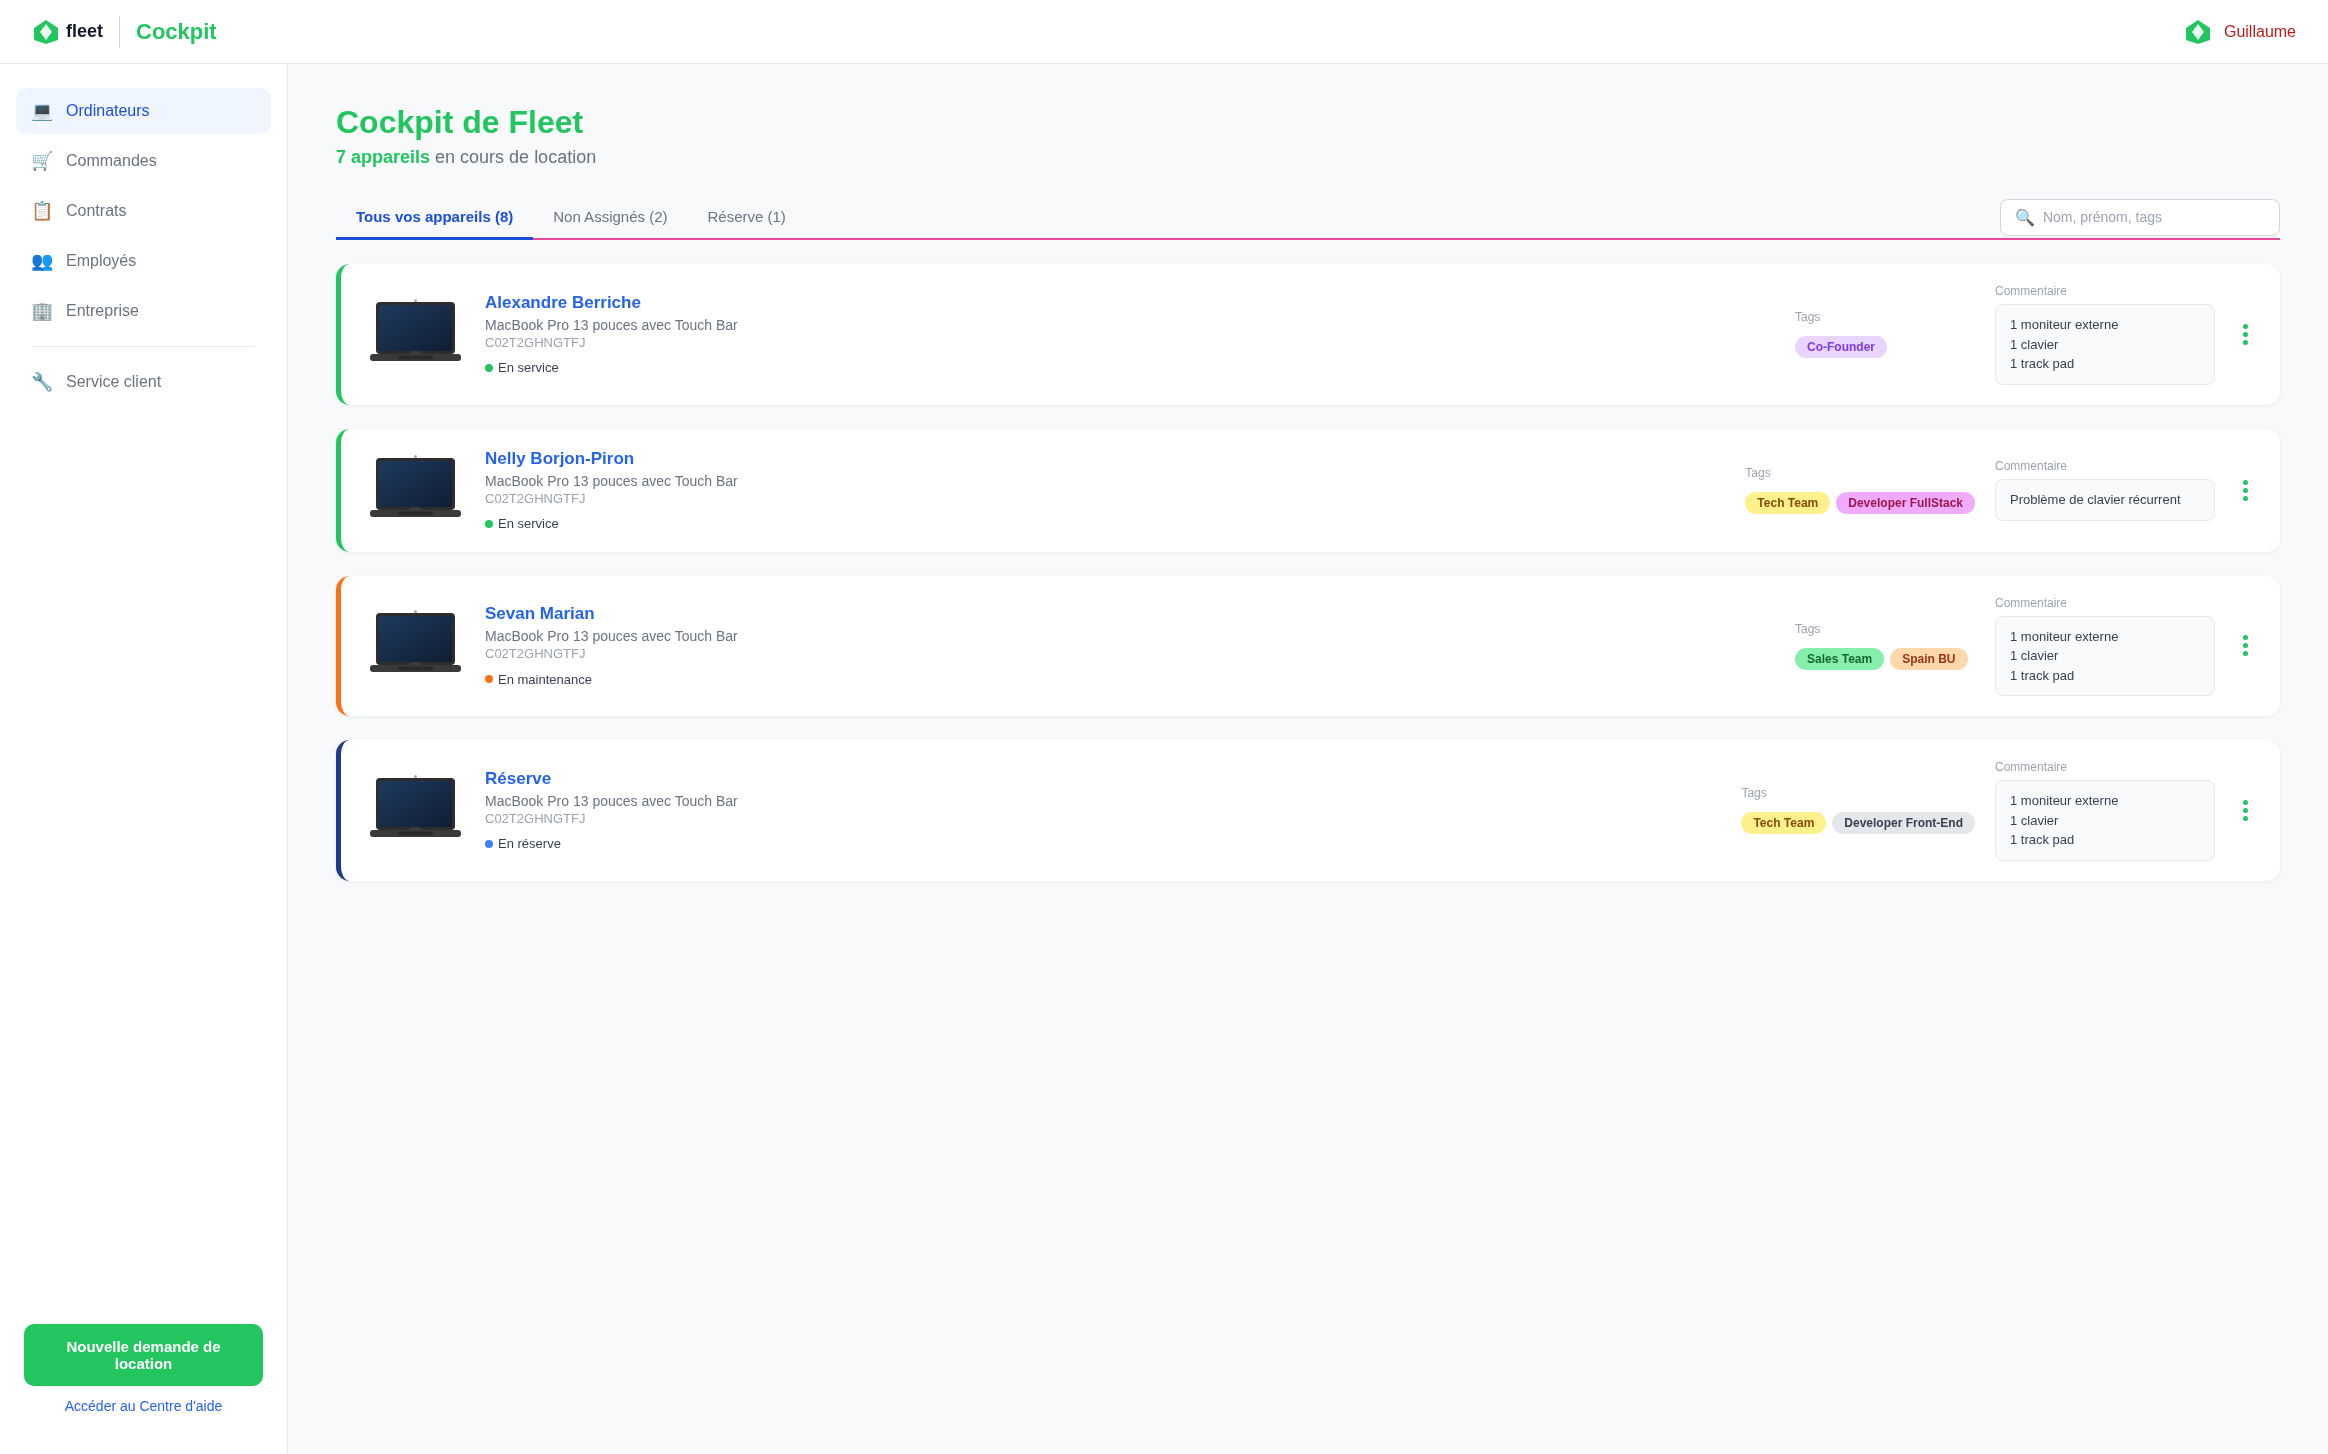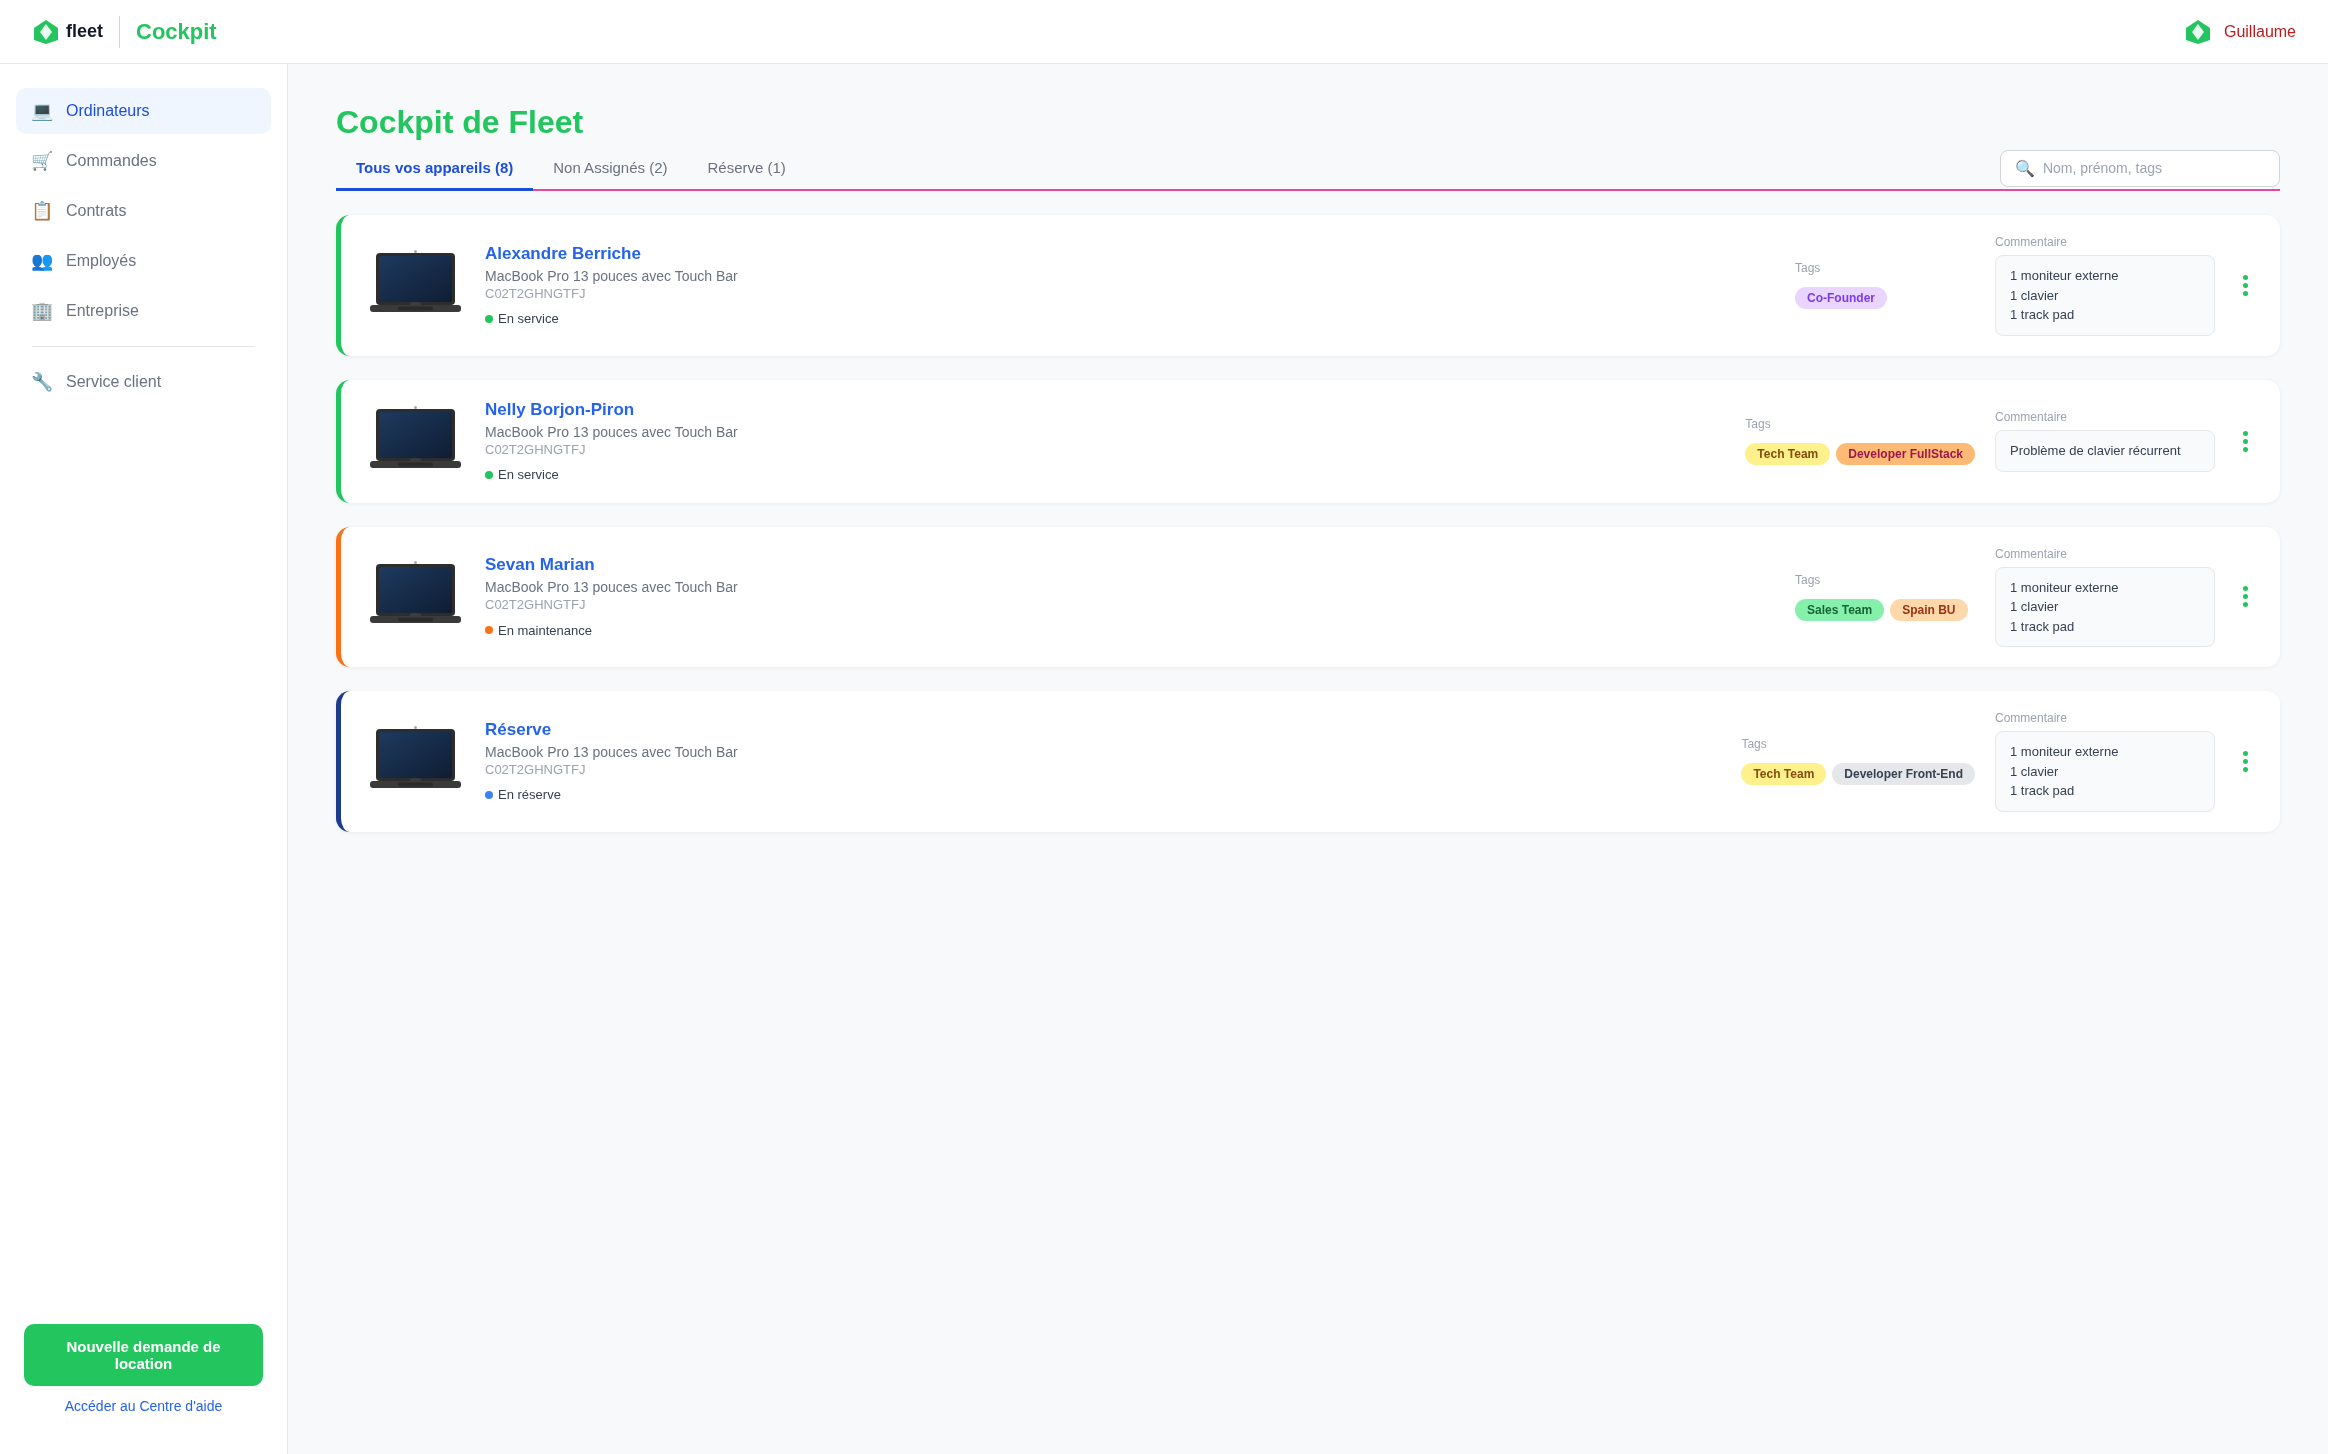--- a/index.html
+++ b/index.html
@@ -141,21 +141,21 @@
     .tags-label { font-size: 12px; color: #9ca3af; font-weight: 500; margin-bottom: 4px; }
     .tags-list { display: flex; flex-wrap: wrap; gap: 6px; }
     .tag {
       padding: 4px 12px;
       border-radius: 20px;
       font-size: 12px;
       font-weight: 600;
     }
     .tag-purple { background: #e9d5ff; color: #7c3aed; }
     .tag-yellow { background: #fef08a; color: #854d0e; }
-    .tag-pink { background: #fdba74; color: #9d174d; }
+    .tag-pink { background: #f0abfc; color: #9d174d; }
     .tag-green-light { background: #86efac; color: #166534; }
     .tag-salmon { background: #fed7aa; color: #9a3412; }
     .tag-gray { background: #e5e7eb; color: #374151; }
 
     .device-comment { min-width: 220px; max-width: 260px; }
     .comment-label { font-size: 12px; color: #9ca3af; font-weight: 500; margin-bottom: 6px; }
     .comment-box {
       background: #f9fafb;
       border: 1px solid #e5e7eb;
       border-radius: 8px;
@@ -243,20 +243,23 @@
     <div class="sidebar-bottom">
       <button class="btn-new-request">Nouvelle demande de location</button>
       <a class="help-link">Accéder au Centre d'aide</a>
     </div>
   </aside>
 
   <main class="main-content">
     <h1 class="page-title">
       <span>Cockpit de </span><span style="color:#22c55e;">Fleet</span>
     </h1>
+    <p class="page-subtitle">
+      <strong>7 appareils</strong><span> en cours de location</span>
+    </p>
 
     <div class="tabs-bar">
       <div class="tabs-left">
         <div class="tab active">Tous vos appareils (8)</div>
         <div class="tab">Non Assignés (2)</div>
         <div class="tab">Réserve (1)</div>
       </div>
       <div class="search-container">
         <span class="search-icon-char">🔍</span>
         <input class="search-input" type="text" placeholder="Nom, prénom, tags" style="">

